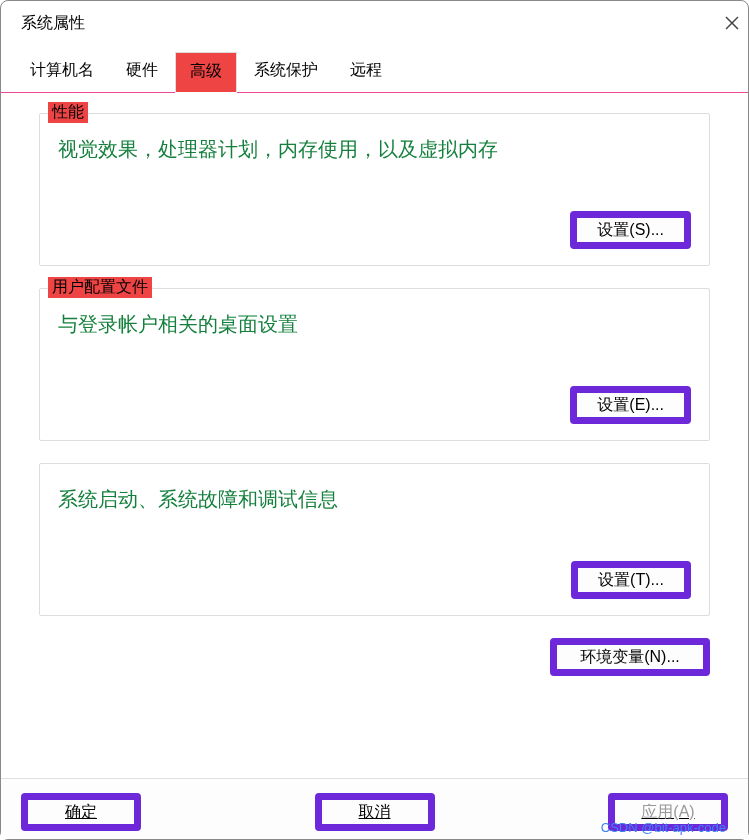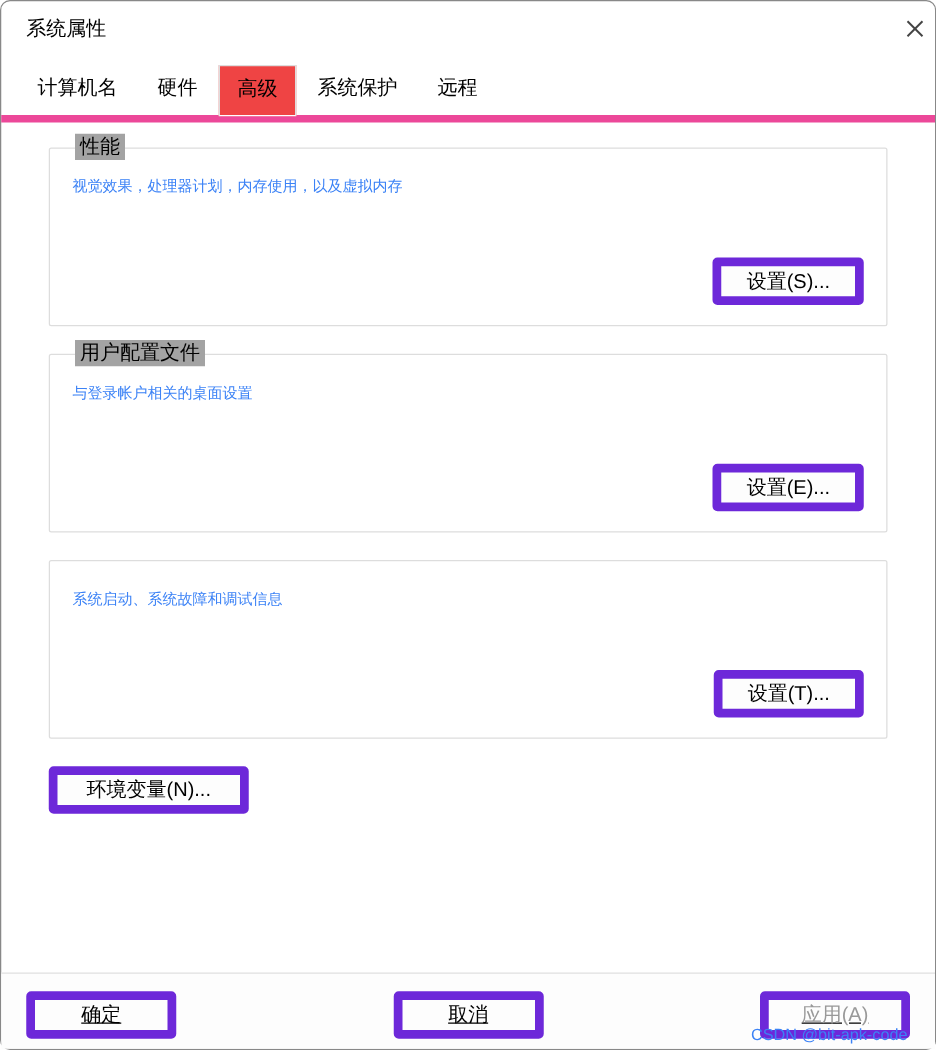--- a/index.html
+++ b/index.html
@@ -49,21 +49,21 @@
     .close-btn svg {
       width: 14px;
       height: 14px;
       stroke: #444;
       stroke-width: 1.5;
     }
     .tabs {
       display: flex;
       padding: 0 14px;
       align-items: flex-end;
-      border-bottom: 6px solid #ec4899;
+      border-bottom: 1px solid #ec4899;
       margin-top: 6px;
     }
     .tab {
       padding: 8px 14px 10px 14px;
       font-size: 16px;
       color: #000;
       cursor: pointer;
       position: relative;
       background: #f5f5f5;
       border: 1px solid transparent;
@@ -94,29 +94,29 @@
     .group {
       border: 1px solid #ddd;
       border-radius: 2px;
       position: relative;
       padding: 22px 18px 16px 18px;
       margin-bottom: 22px;
     }
     .group-title {
       position: absolute;
       top: -12px;
-      left: 20px;
-      background: #a3a3a3;
+      left: 8px;
+      background: #ef4444;
       padding: 0 4px;
       font-size: 16px;
       color: #000;
     }
     .group-desc {
-      font-size: 12px;
-      color: #3b82f6;
+      font-size: 20px;
+      color: #15803d;
       margin-bottom: 48px;
     }
     .group-btn-row {
       display: flex;
       justify-content: flex-end;
     }
     .btn {
       min-width: 120px;
       height: 38px;
       padding: 0 20px;
@@ -129,21 +129,21 @@
       display: inline-flex;
       align-items: center;
       justify-content: center;
     }
     .btn:disabled {
       color: #999;
       cursor: default;
     }
     .env-row {
       display: flex;
-      justify-content: flex-start;
+      justify-content: flex-end;
       padding-right: 0;
       margin-top: 4px;
     }
     .env-btn {
       min-width: 160px;
     }
     .footer {
       border-top: 1px solid #e0e0e0;
       padding: 14px 20px 8px 20px;
       display: flex;

